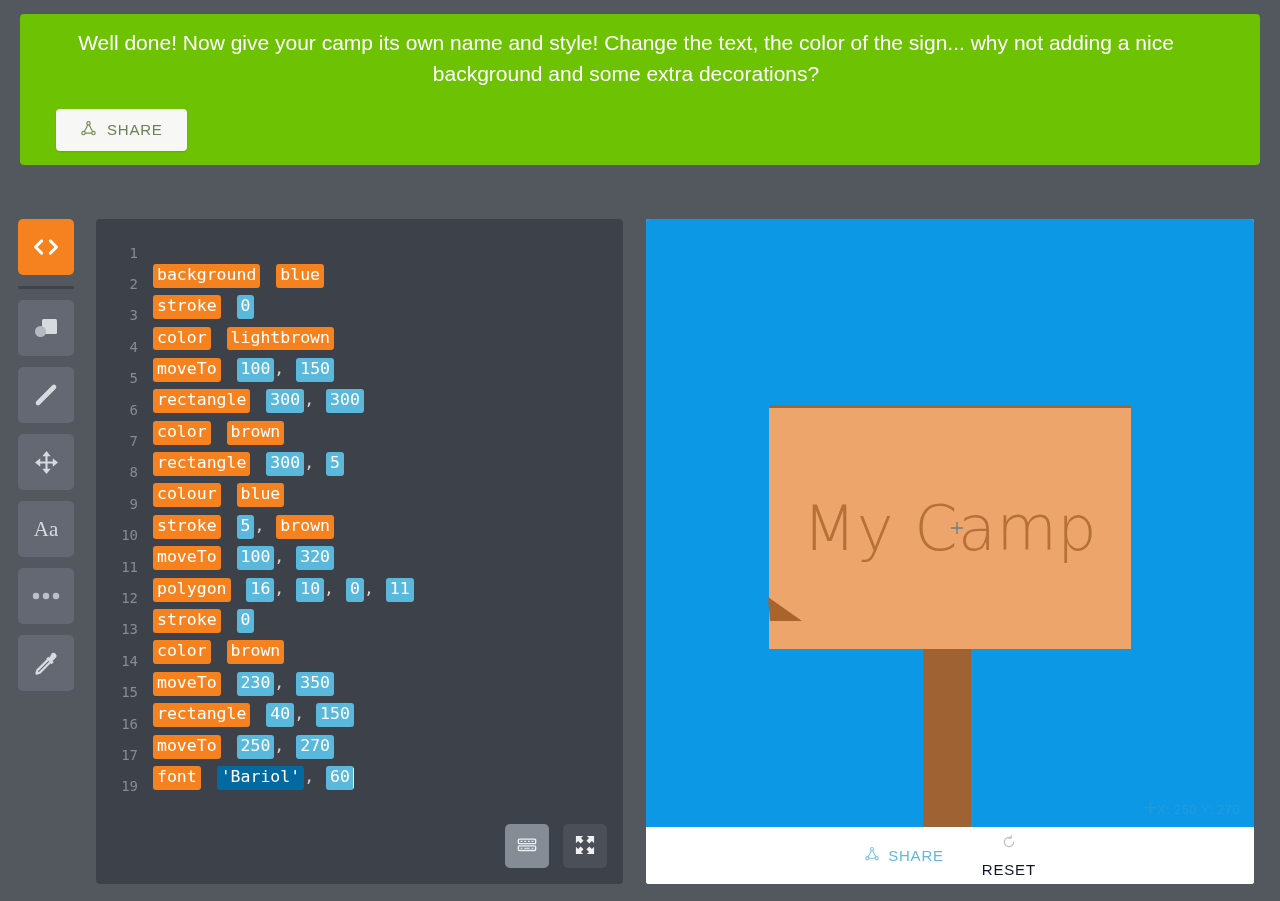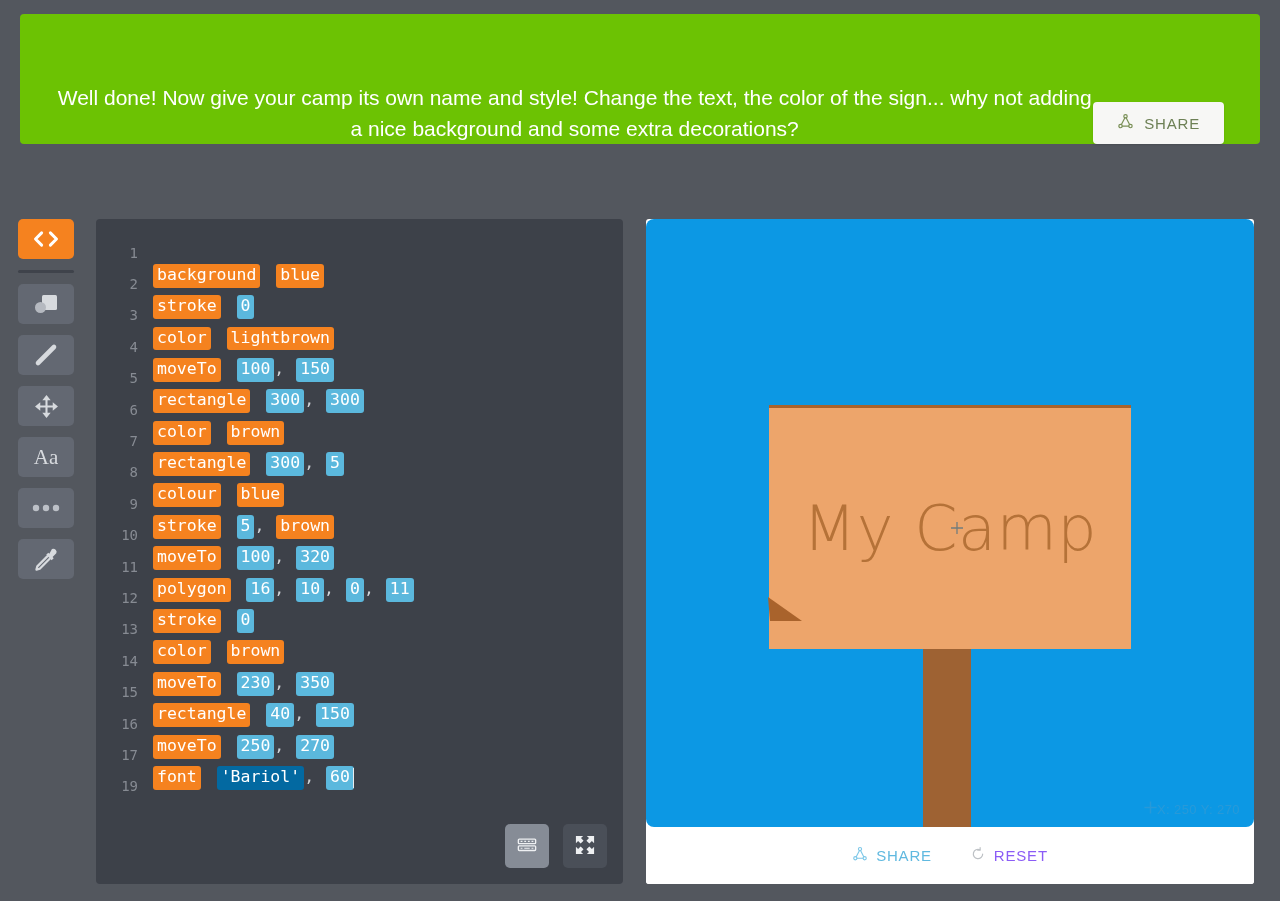--- a/index.html
+++ b/index.html
@@ -8,26 +8,26 @@
     width: 1280px; height: 901px;
     background: #53575e;
     font-family: "Liberation Sans", sans-serif;
     overflow: hidden;
   }
 
   
   #banner {
     position: absolute;
     left: 20px; top: 14px;
-    width: 1240px; height: 130px;
+    width: 1240px; height: 151px;
     background: #6cc203;
     border-radius: 4px;
     display: flex;
-    flex-direction: row;
-    align-items: flex-end;
+    flex-direction: column;
+    align-items: flex-start;
     justify-content: center;
     padding: 0 36px;
   }
   #banner-text {
     color: #ffffff;
     font-size: 21px;
     line-height: 1.45;
     text-align: center;
     max-width: 1140px;
     font-weight: 400;
@@ -52,21 +52,21 @@
     font-weight: 400;
   }
 
   
   #toolbar {
     position: absolute;
     left: 18px; top: 219px;
     width: 56px;
   }
   .tool {
-    width: 56px; height: 40px;
+    width: 56px; height: 56px;
     border-radius: 5px;
     background: #636872;
     display: flex;
     align-items: center;
     justify-content: center;
     margin-bottom: 11px;
     cursor: pointer;
     border: none;
     padding: 0;
   }
@@ -162,21 +162,20 @@
     border-radius: 3px;
     overflow: hidden;
     display: flex;
     flex-direction: column;
   }
   #stage {
     position: relative;
     flex: 1 1 auto;
     background: #0c98e4;
     overflow: hidden;
-    border-radius: 8px;
   }
   #sign-board {
     position: absolute;
     left: 123px; top: 189px;
     width: 362px; height: 241px;
     background: #eda56b;
   }
   #sign-top {
     position: absolute;
     left: 123px; top: 186px;
@@ -239,21 +238,21 @@
   }
   .bar-action {
     display: inline-flex;
     align-items: center;
     gap: 8px;
     cursor: pointer;
     font-size: 15px;
     letter-spacing: .8px;
   }
   #stage-share { color: #60b9e0; }
-  #stage-reset { color: #8b5cf6; }
+  #stage-reset { color: #0f172a; flex-direction: column; }
 </style>
 </head>
 <body>
 
 <div id="banner">
   <div id="banner-text">Well done! Now give your camp its own name and style! Change the text, the color of the sign... why not adding a nice background and some extra decorations?</div>
   <button id="banner-share-btn">
     <span>
       <svg width="17" height="17" viewBox="0 0 24 24" fill="none" stroke="#7a9057" stroke-width="1.7" stroke-linecap="round" stroke-linejoin="round">
         <circle cx="12" cy="4.6" r="2.4"></circle>

